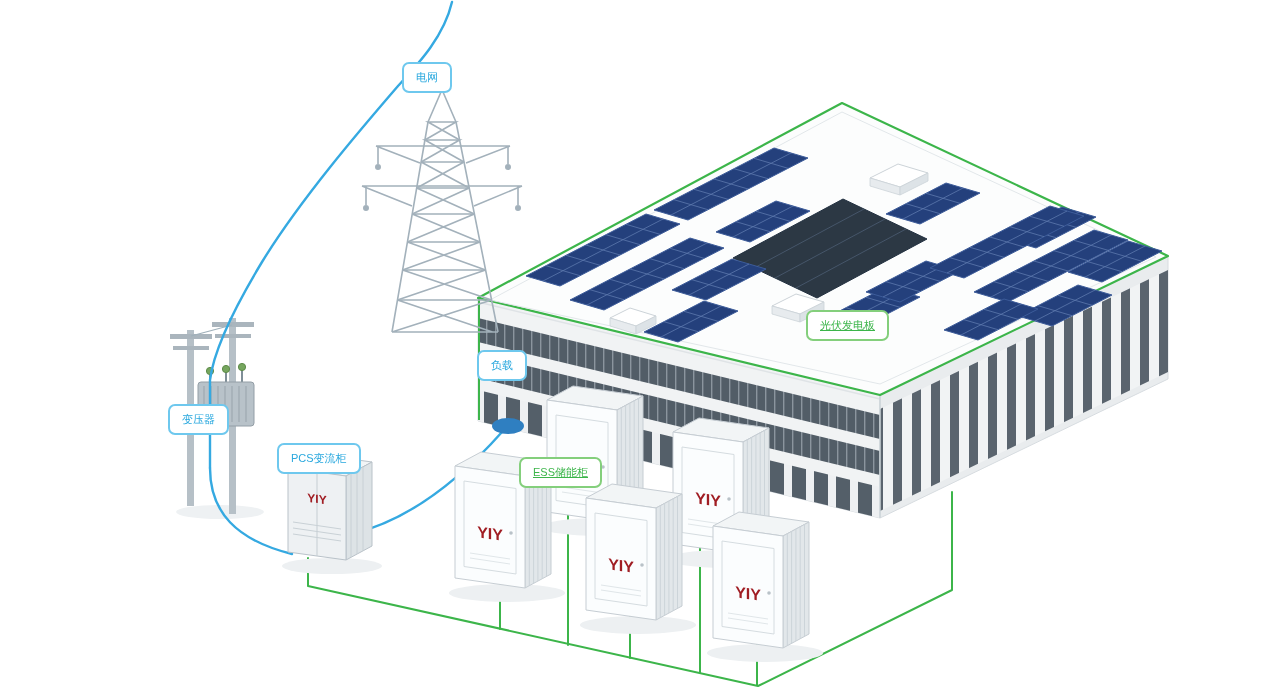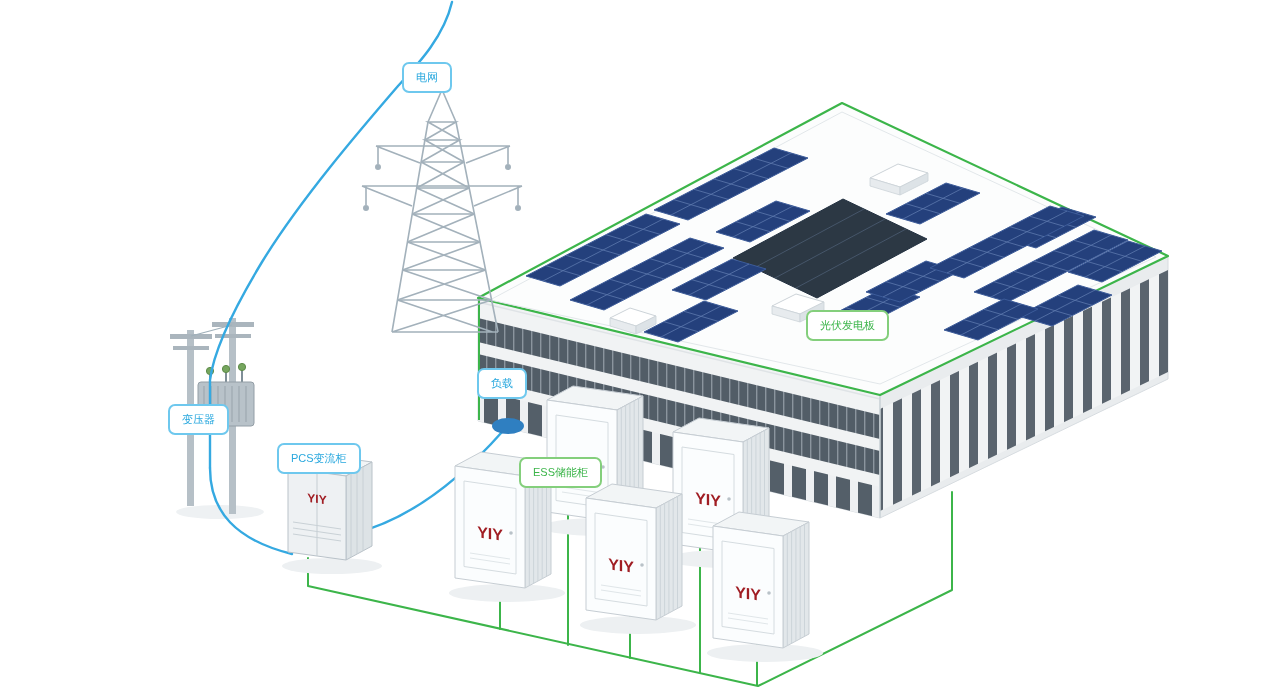--- a/index.html
+++ b/index.html
@@ -2,21 +2,21 @@
 <html><head>
 <meta charset="utf-8">
 <style>
   html,body{margin:0;padding:0;background:#fff;}
   .stage{position:relative;width:1280px;height:699px;background:#ffffff;overflow:hidden;
          font-family:"Liberation Sans",sans-serif;}
   .stage svg{position:absolute;left:0;top:0;}
   .lbl{position:absolute;z-index:6;background:#ffffff;border:2px solid;border-radius:7px;
        padding:2px 12px;font-size:11px;line-height:23px;white-space:nowrap;font-weight:500;}
   .lbl.blue{color:#29a8de;border-color:#6ec8ee;}
-  .lbl.green{color:#3cb54a;border-color:#84cf7c;}
+  .lbl.green{color:#3cb54a;border-color:#84cf7c;text-decoration:underline;}
 </style>
 </head>
 <body>
 
 <div class="stage">
 
 <svg width="1280" height="699" viewBox="0 0 1280 699">
   <defs>
 
     <g id="pv">
@@ -176,17 +176,17 @@
   <use href="#cab" x="547" y="386"></use>
   <use href="#cab" x="673" y="418"></use>
   <use href="#cab" x="455" y="452"></use>
   <use href="#cab" x="586" y="484"></use>
   <use href="#cab" x="713" y="512"></use>
 </svg>
 
 <div class="lbl blue" style="left:402px;top:62px">电网</div>
 <div class="lbl blue" style="left:168px;top:404px">变压器</div>
 <div class="lbl blue" style="left:277px;top:443px">PCS变流柜</div>
-<div class="lbl blue" style="left:477px;top:368px">负载</div>
+<div class="lbl blue" style="left:477px;top:350px">负载</div>
 <div class="lbl green" style="left:519px;top:457px">ESS储能柜</div>
 <div class="lbl green" style="left:806px;top:310px">光伏发电板</div>
 
 </div>
 
 </body></html>

